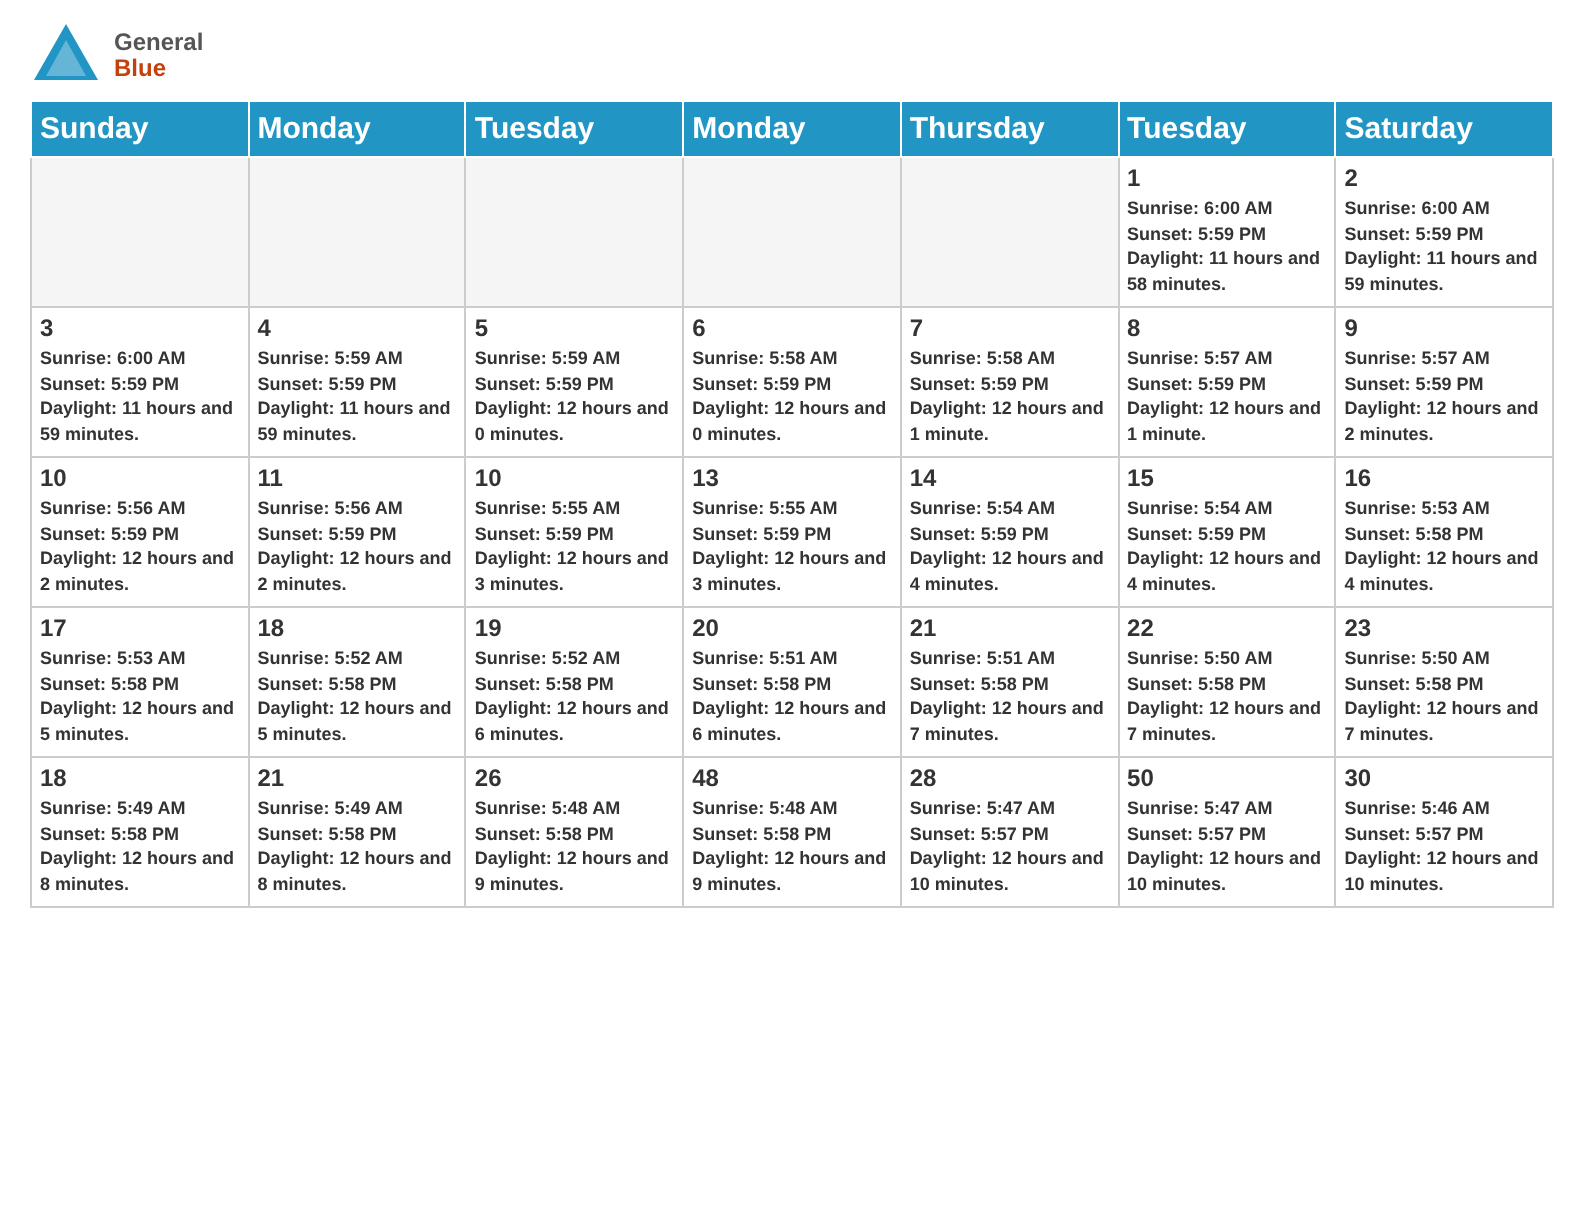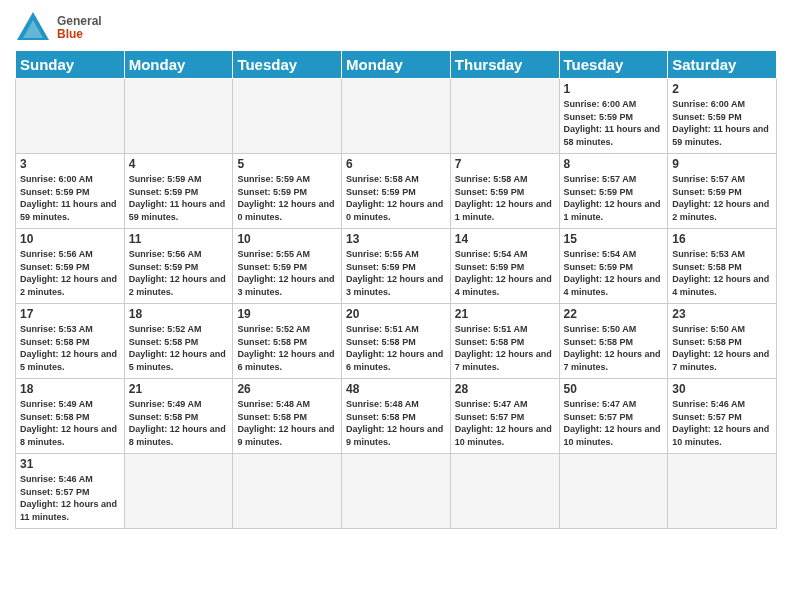--- a/index.html
+++ b/index.html
@@ -343,30 +343,15 @@
 and 10 minutes.</div>
           </td>
           <td>
             <span class="day-number">30</span>
             <div class="day-info">Sunrise: 5:46 AM
 Sunset: 5:57 PM
 Daylight: 12 hours
 and 10 minutes.</div>
           </td>
         </tr>
-        <tr>
-          <td>
-            <span class="day-number">31</span>
-            <div class="day-info">Sunrise: 5:46 AM
-Sunset: 5:57 PM
-Daylight: 12 hours
-and 11 minutes.</div>
-          </td>
-          <td class="empty"></td>
-          <td class="empty"></td>
-          <td class="empty"></td>
-          <td class="empty"></td>
-          <td class="empty"></td>
-          <td class="empty"></td>
-        </tr>
       </tbody>
   </table>
 </div>
 
 </body></html>

